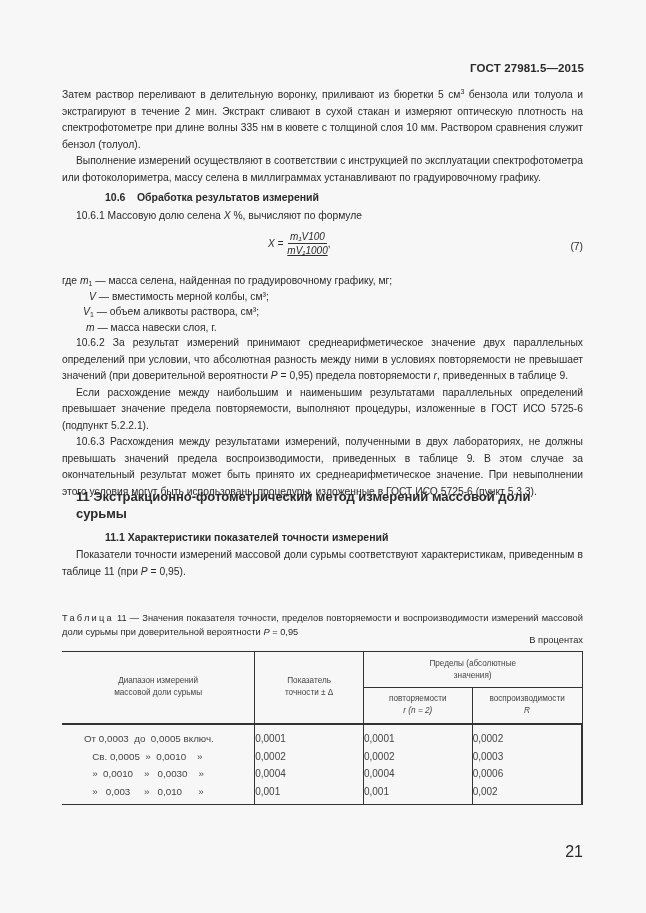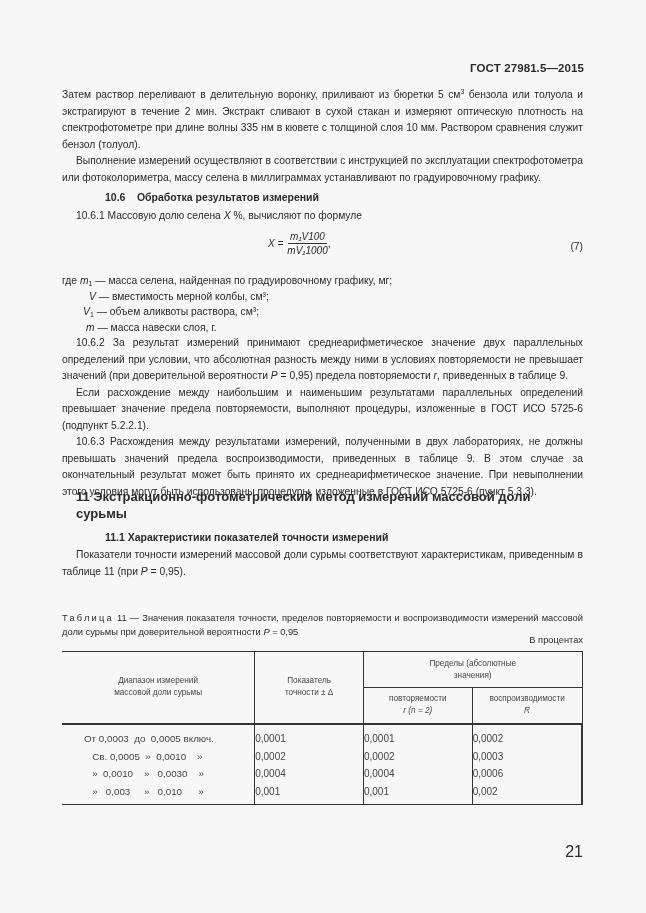--- a/index.html
+++ b/index.html
@@ -14,21 +14,21 @@
   .p { margin: 0; }
   sup { font-size: 7px; line-height: 0; vertical-align: 4px; }
   sub { font-size: 7px; line-height: 0; vertical-align: -2px; }
   i { font-style: italic; }
   .h2 { position: absolute; left: 81px; font-weight: bold; font-size: 10.5px; margin-left: 24px; }
   .h2 .num { display: inline-block; width: 29px; }
   .h1 { position: absolute; left: 76px; width: 470px; font-weight: bold; font-size: 13px; line-height: 17px; }
   .formula { position: absolute; top: 231px; left: 268px; font-size: 10px; display: flex; align-items: center; }
   .frac { display: inline-flex; flex-direction: column; align-items: center; margin-left: 4px; }
   .frac .num2 { border-bottom: 1px solid #333; padding: 0 2px 1px 2px; }
-  .frac .den { padding-top: 1px; }
+  .frac .den { padding-top: 1px; text-decoration: underline; }
   .eqno { position: absolute; top: 241px; right: 63px; font-size: 10.3px; }
   .where { position: absolute; left: 62px; top: 273px; font-size: 10.3px; line-height: 15.5px; }
   .where div { white-space: nowrap; }
   .tcap { position: absolute; left: 62px; top: 611px; width: 521px; font-size: 9.3px; line-height: 14px; text-align: justify; }
   .sp { letter-spacing: 2.2px; }
   .unit { position: absolute; right: 63px; top: 635px; font-size: 9.3px; }
   table { position: absolute; left: 62px; top: 651px; width: 521px; border-collapse: collapse; font-size: 8.2px; color: #444; }
   th { font-weight: normal; text-align: center; line-height: 12px; margin-top: 20px; }
   td { font-size: 10px; line-height: 17.5px; padding: 0; }
   .b-top { border-top: 1px solid #333; }

